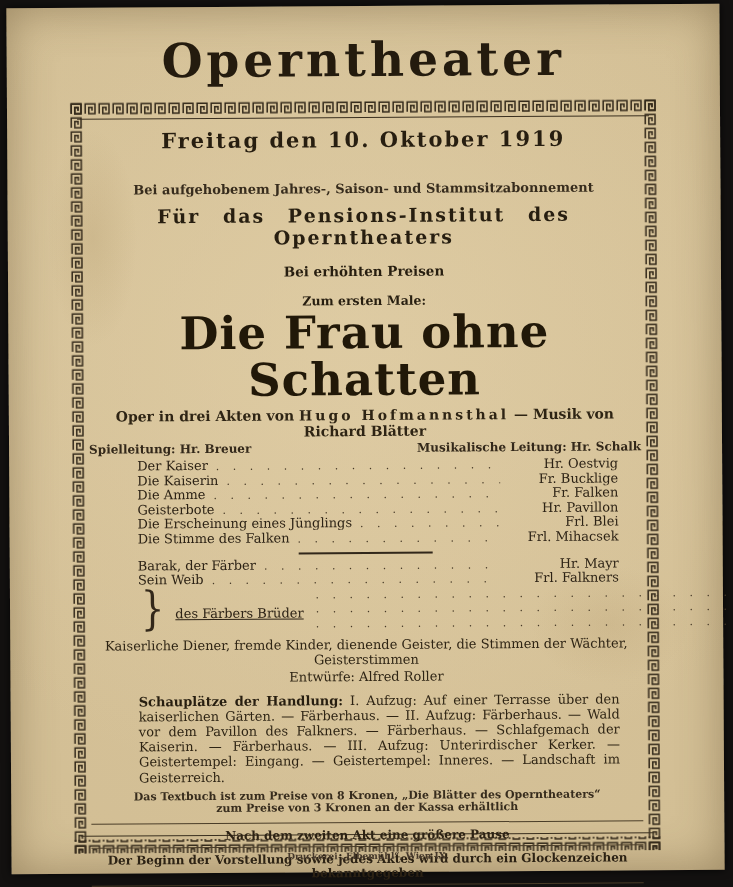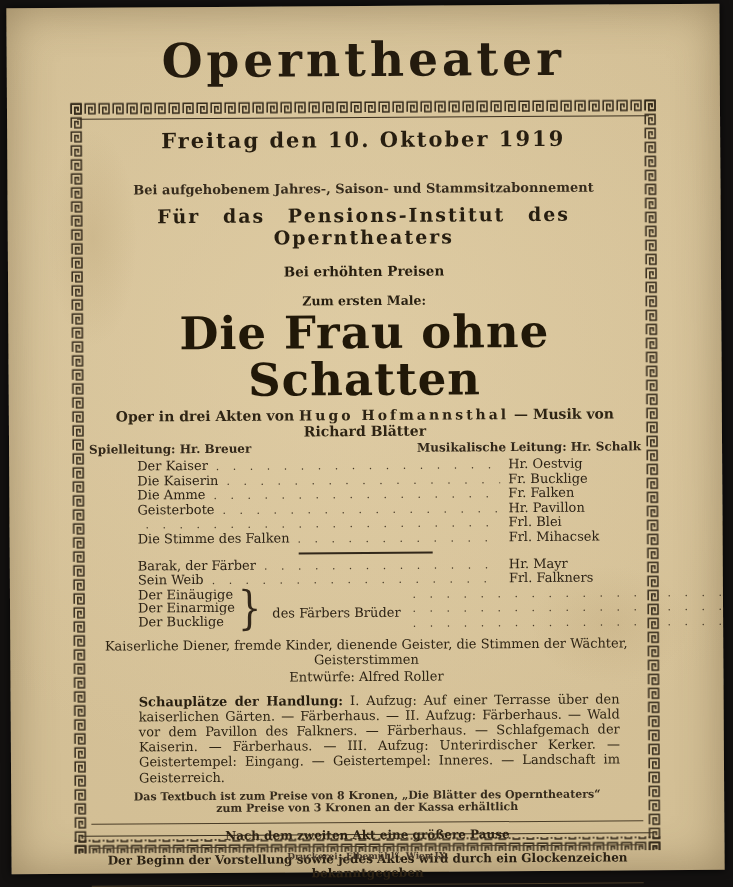--- a/index.html
+++ b/index.html
@@ -40,28 +40,28 @@
   }
   .work-credit{margin-top:4px;font-size:14px;font-weight:bold;color:#2e2414;}
   .work-credit .spaced{letter-spacing:3px;}
   .direction-row{display:flex;justify-content:space-between;font-size:12px;font-weight:bold;margin-top:2px;padding:0 2px;color:#33281a;}
 
   .cast{margin:3px 25px 0 50px;font-size:13px;line-height:13.6px;}
   .cast-row{display:flex;align-items:baseline;}
   .role{white-space:nowrap;}
   .dots{flex:1;overflow:hidden;white-space:nowrap;margin:0 8px;color:#473a28;}
   .dots::after{content:". . . . . . . . . . . . . . . . . . . . . . . . . . . . . . . . . . . . . . . . . . . . . . . . . .";letter-spacing:5px;font-size:11px;}
-  .performer{width:110px;white-space:nowrap;}
+  .performer{width:110px;white-space:nowrap;text-align:right;}
   .group-rule{width:134px;border:none;border-top:2px solid #31271a;margin:6px auto 4px auto;}
 
   .brothers{display:flex;align-items:stretch;}
   .b-roles{width:118px;}
   .b-roles div{line-height:13.6px;white-space:nowrap;}
   .brace{font-size:46px;line-height:41px;font-weight:400;color:#33281a;transform:scaleX(.8);}
-  .b-label{align-self:center;white-space:nowrap;margin:9px 4px 0 8px;}
+  .b-label{align-self:center;white-space:nowrap;margin:9px 4px 0 8px;text-decoration:underline;}
   .b-rows{flex:1;display:flex;flex-direction:column;}
   .b-row{display:flex;align-items:baseline;line-height:13.6px;}
 
   .ensemble{margin-top:6px;font-size:13px;color:#2e2414;}
   .design{margin-top:2px;font-size:13px;color:#2e2414;}
   .scenes{margin:9px 25px 0 50px;font-size:13px;line-height:15.2px;text-align:justify;color:#2e2414;}
   .scenes .lead{font-weight:bold;color:#271e10;}
   .textbook{margin:6px auto 0 auto;max-width:470px;font-size:11px;line-height:12.5px;font-weight:bold;color:#372c1d;}
 
   .notice-box{margin-top:7px;}
@@ -129,20 +129,21 @@
         <span class="role">Die Amme</span>
         <span class="dots"></span>
         <span class="performer">Fr. Falken</span>
       </div>
       <div class="cast-row">
         <span class="role">Geisterbote</span>
         <span class="dots"></span>
         <span class="performer">Hr. Pavillon</span>
       </div>
       <div class="cast-row">
+        <span class="role">Die Erscheinung eines Jünglings</span>
         <span class="dots"></span>
         <span class="performer">Frl. Blei</span>
       </div>
       <div class="cast-row">
         <span class="role">Die Stimme des Falken</span>
         <span class="dots"></span>
         <span class="performer">Frl. Mihacsek</span>
       </div>
     </div>
 
@@ -154,25 +155,20 @@
         <span class="dots"></span>
         <span class="performer">Hr. Mayr</span>
       </div>
       <div class="cast-row">
         <span class="role">Sein Weib</span>
         <span class="dots"></span>
         <span class="performer">Frl. Falkners</span>
       </div>
 
       <div class="brothers">
-        <div class="b-roles">
-          <div>Der Einäugige</div>
-          <div>Der Einarmige</div>
-          <div>Der Bucklige</div>
-        </div>
         <div class="brace">}</div>
         <div class="b-label">des Färbers Brüder</div>
         <div class="b-rows">
           <div class="b-row">
             <span class="dots"></span>
 
           </div>
           <div class="b-row">
             <span class="dots"></span>
 

